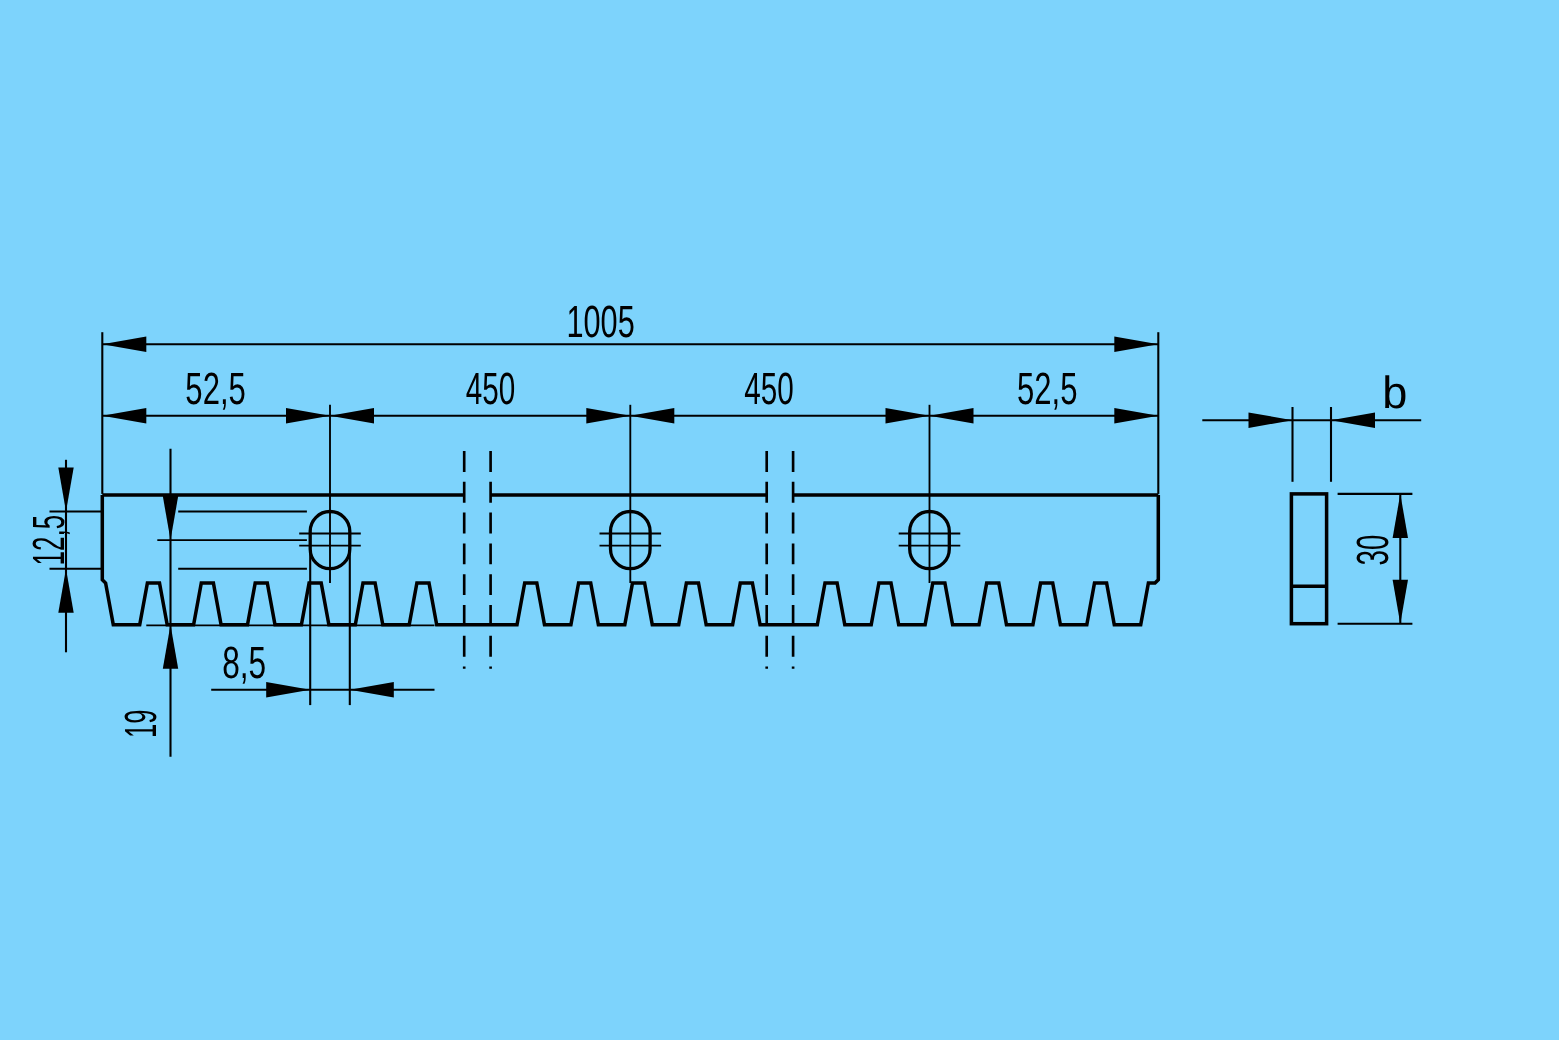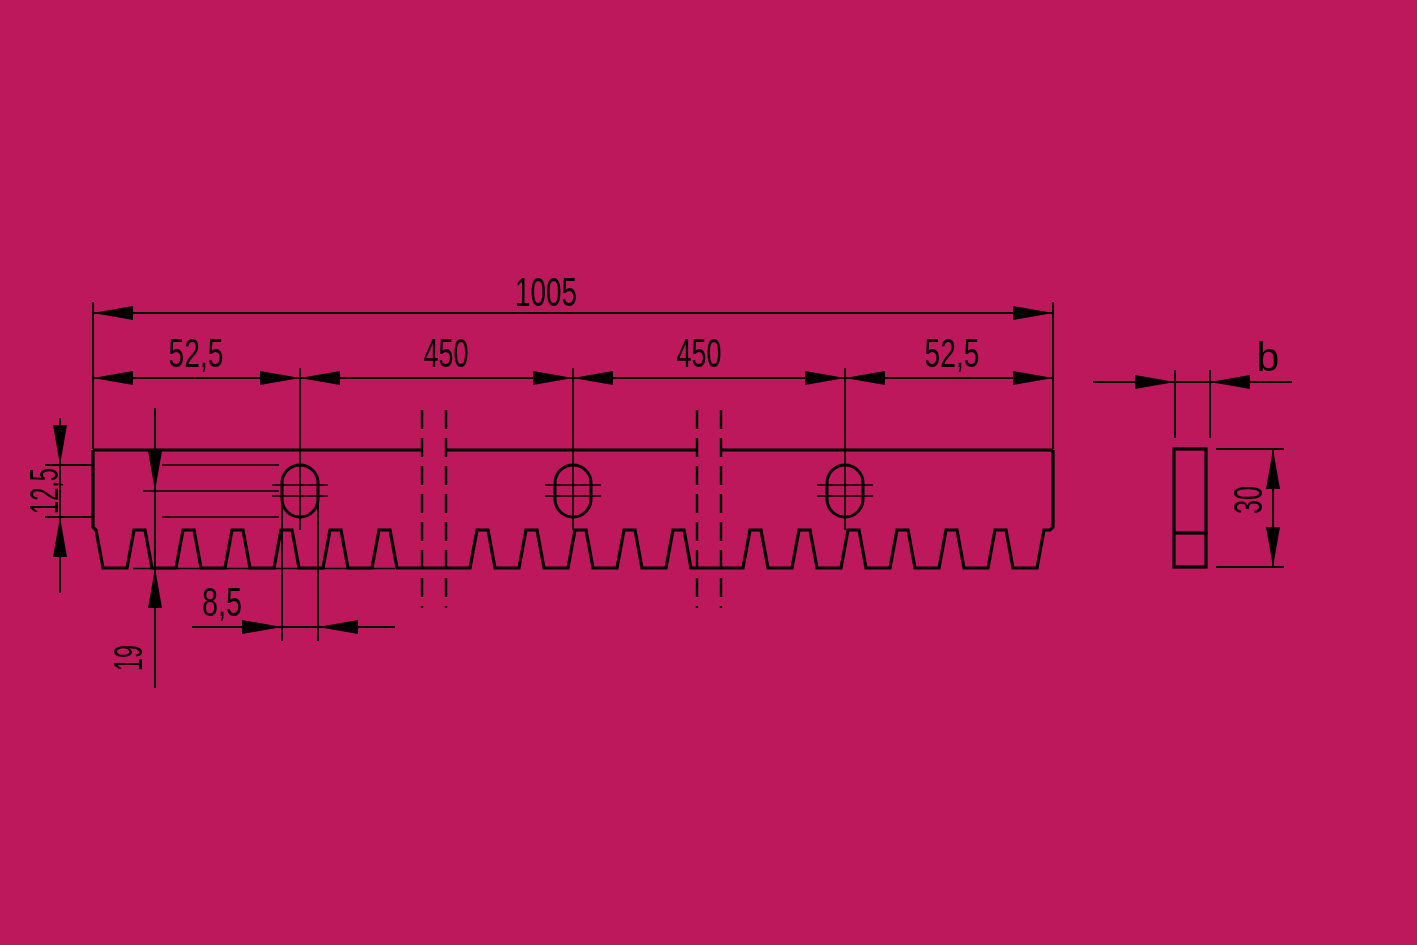--- a/index.html
+++ b/index.html
@@ -1,16 +1,16 @@
 <!DOCTYPE html>
 <html><head>
 <meta charset="utf-8">
 <style>
   html,body{margin:0;padding:0;background:#ffffff;}
-  .stage{position:relative;width:1417px;height:945px;background:#be185d;overflow:hidden;}
+  .stage{position:relative;width:1417px;height:945px;background:#7dd3fc;overflow:hidden;}
   svg text{font-family:"Liberation Sans","DejaVu Sans",sans-serif;font-size:41px;fill:#000;}
   .outline{stroke:#000;stroke-width:3.2;fill:none;stroke-linejoin:miter;}
   .hole{stroke:#000;stroke-width:3;fill:none;}
   .dim{stroke:#000;stroke-width:1.9;fill:none;}
   .thin{stroke:#000;stroke-width:1.7;fill:none;}
   .dash{stroke:#000;stroke-width:2.4;fill:none;stroke-dasharray:19 9;}
   .arrow{fill:#000;stroke:none;}
 </style>
 </head>
 <body>

